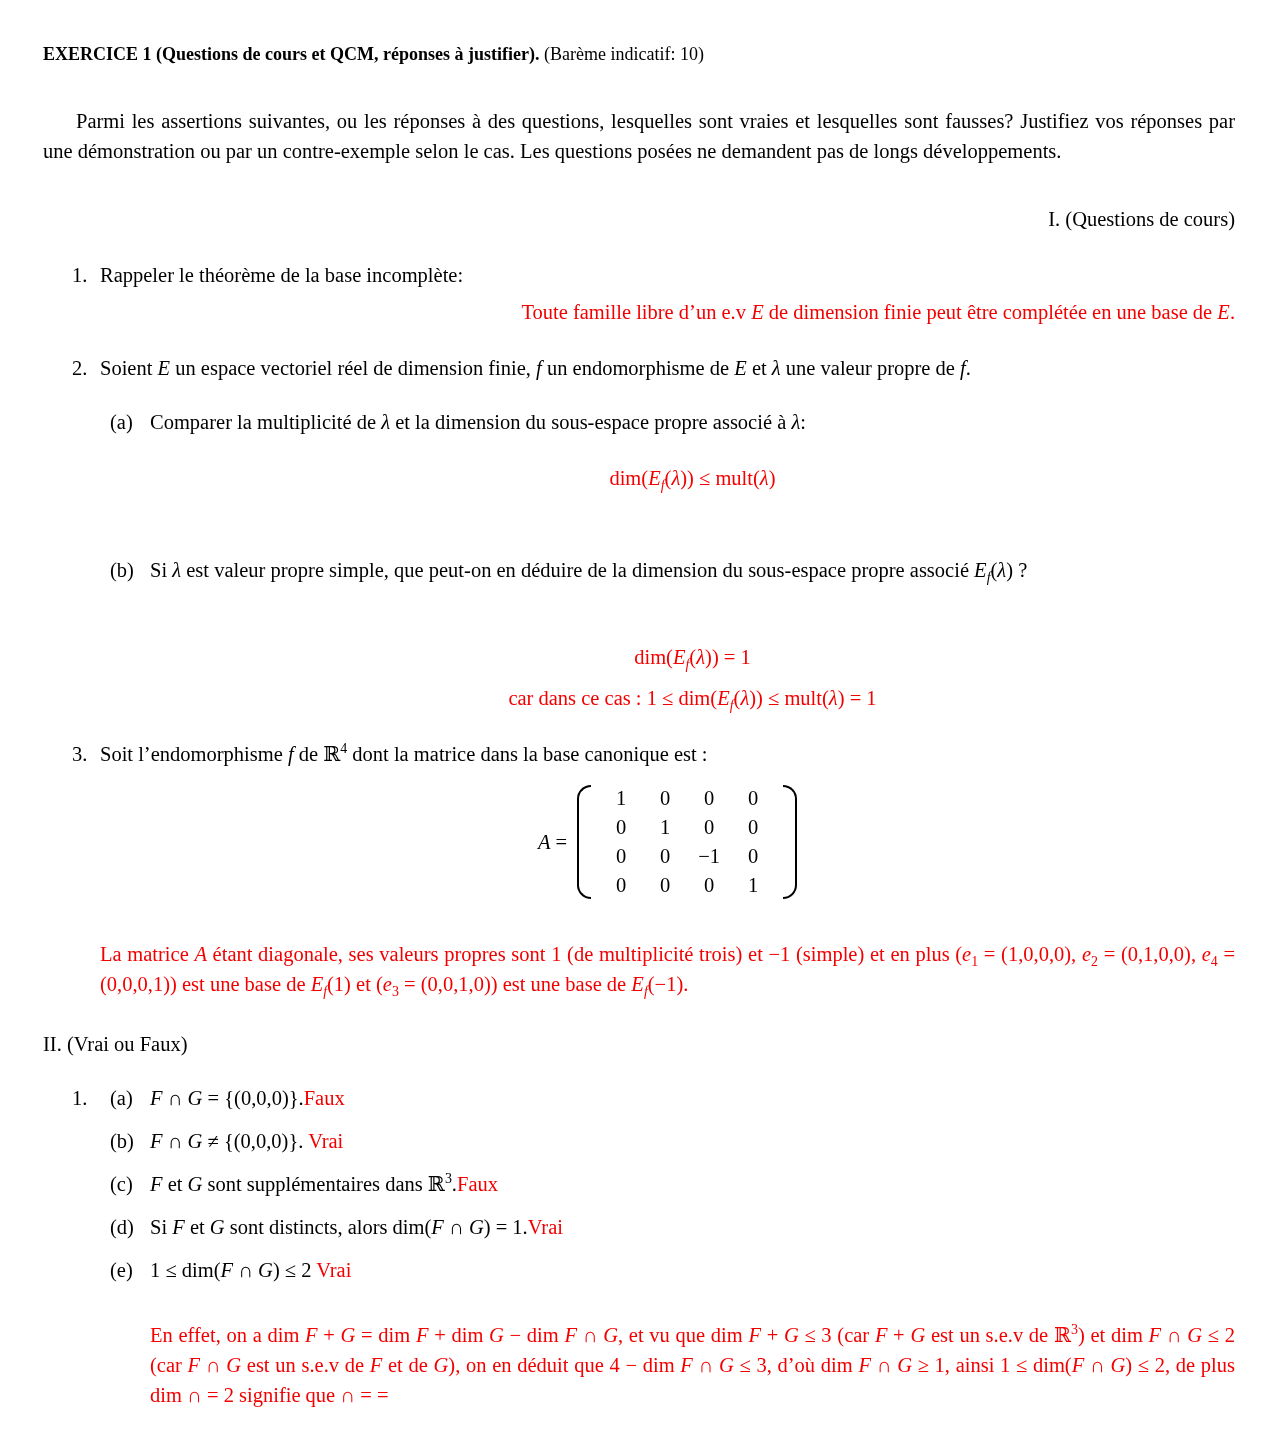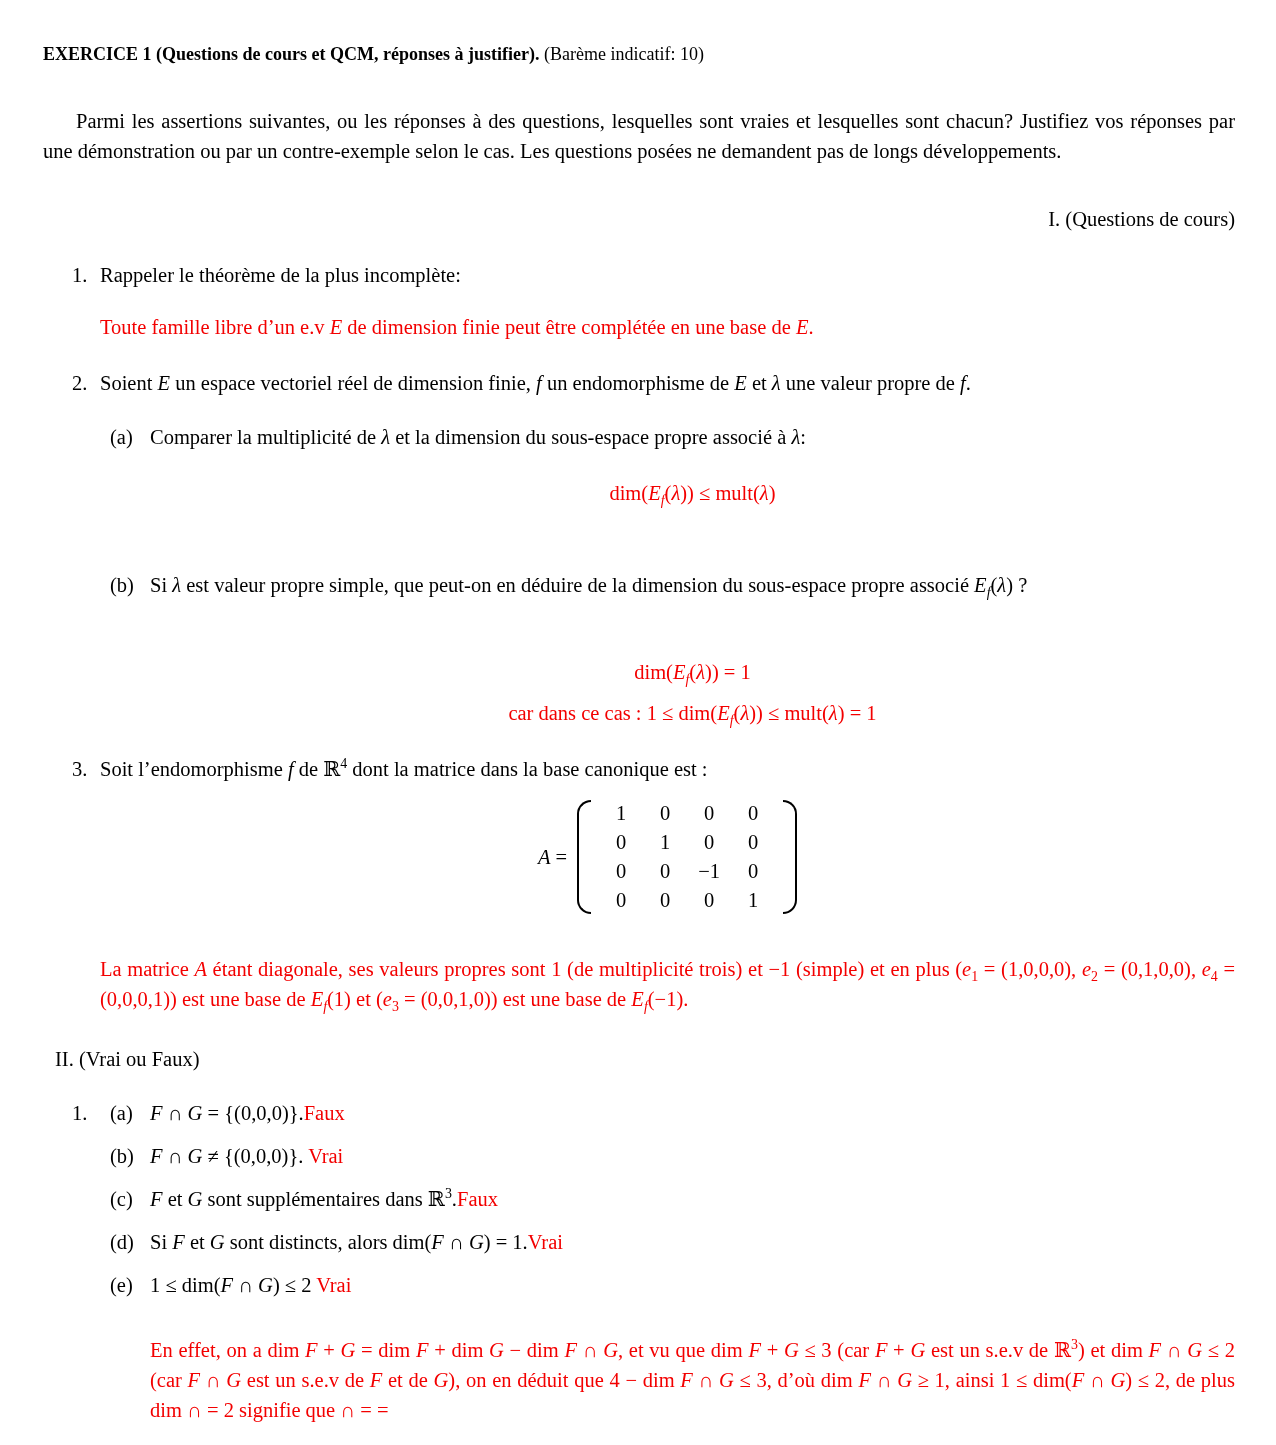--- a/index.html
+++ b/index.html
@@ -23,29 +23,29 @@
   .title-line { margin-top: 19px; font-size: 18px; }
   .title-bold { font-weight: bold; }
 
   .intro {
     margin-top: 37px;
     text-align: justify;
     text-indent: 33px;
   }
 
   .sec-head-1 { margin-top: 38px; margin-left: 32px; text-align: right; }
-  .sec-head-2 { margin-top: 30px; margin-left: 12px; }
+  .sec-head-2 { margin-top: 30px; margin-left: 0px; }
 
   .enum-item { position: relative; margin-left: 29px; padding-left: 28px; }
   .enum-num { position: absolute; left: 0; top: 0; }
   .mt-q { margin-top: 26px; }
 
   .red { color: var(--red, #f30000); }
 
-  .answer-line { margin-top: 22px; }
+  .answer-line { margin-top: 7px; text-align: right; }
 
   .sub-item { position: relative; padding-left: 50px; margin-top: 24px; }
   .sub-label { position: absolute; left: 10px; top: 0; }
 
   .disp { text-align: center; }
   .disp-a { margin-top: 26px; }
   .sub-item-b { margin-top: 62px; }
   .disp-b { margin-top: 57px; }
   .note-b { margin-top: 11px; text-align: center; }
 
@@ -83,30 +83,30 @@
 </head>
 <body>
 
 <div class="page">
 
   <p class="title-line">
     <span class="title-bold">EXERCICE 1 (Questions de cours et QCM, réponses à justifier).</span>
     <span>(Barème indicatif: 10)</span>
   </p>
 
-  <p class="intro">Parmi les assertions suivantes, ou les réponses à des questions, lesquelles sont vraies et lesquelles sont chacun? Justifiez vos réponses par une démonstration ou par un contre-exemple selon le cas. Les questions posées ne demandent pas de longs développements.</p>
+  <p class="intro">Parmi les assertions suivantes, ou les réponses à des questions, lesquelles sont vraies et lesquelles sont fausses? Justifiez vos réponses par une démonstration ou par un contre-exemple selon le cas. Les questions posées ne demandent pas de longs développements.</p>
 
   <p class="sec-head-1">
     <span>I.</span>
     <span>(Questions de cours)</span>
   </p>
 
   <div class="enum-item mt-q">
     <span class="enum-num">1.</span>
-    <p>Rappeler le théorème de la plus incomplète:</p>
+    <p>Rappeler le théorème de la base incomplète:</p>
     <p class="red answer-line">Toute famille libre d’un e.v <i>E</i> de dimension finie peut être complétée en une base de <i>E</i>.</p>
   </div>
 
   <div class="enum-item mt-q">
     <span class="enum-num">2.</span>
     <p>Soient <i>E</i> un espace vectoriel réel de dimension finie, <i>f</i> un endomorphisme de <i>E</i> et <i>λ</i> une valeur propre de <i>f</i>.</p>
 
     <div class="sub-item">
       <span class="sub-label">(a)</span>
       <p>Comparer la multiplicité de <i>λ</i> et la dimension du sous-espace propre associé à <i>λ</i>:</p>

